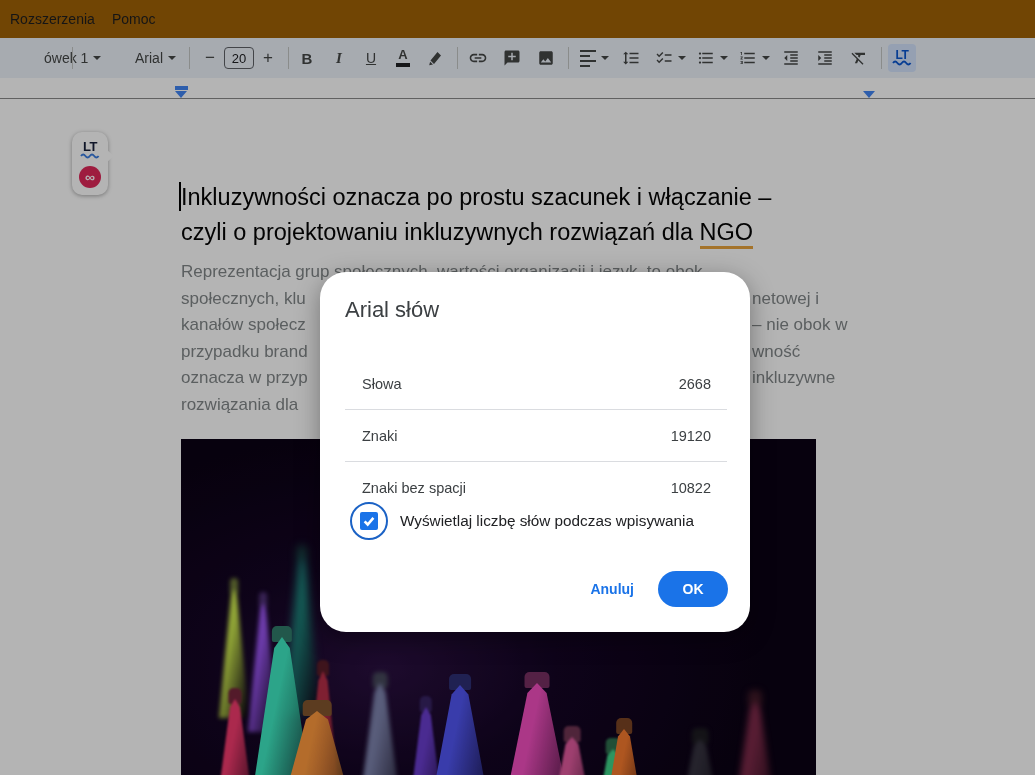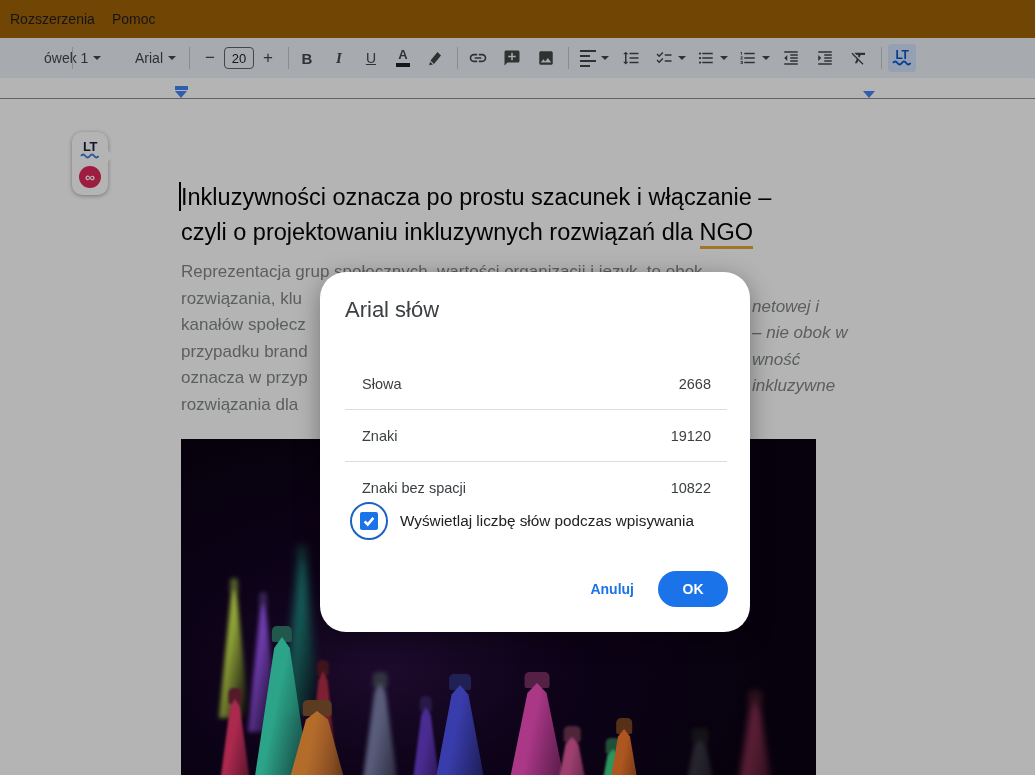--- a/index.html
+++ b/index.html
@@ -53,21 +53,21 @@
               font-size:14px; font-weight:bold; display:flex; align-items:center; justify-content:center; }
 
   .heading { position:absolute; left:181px; top:81px; width:700px; font-size:23.5px; line-height:35px;
              color:#050505; font-weight:400; }
   .cursor { position:absolute; left:-2px; top:2px; width:2px; height:29px; background:#000; }
   .ngo-underline { border-bottom:3px solid #e8a33c; padding-bottom:1px; }
 
   .body-text { position:absolute; left:181px; top:160px; width:694px; font-size:17px; line-height:26.6px;
                color:#828789; }
   .body-line { position:relative; height:26.6px; white-space:nowrap; }
-  .frag-right { position:absolute; left:571px; top:8px;font-style:italic; }
+  .frag-right { position:absolute; left:571px; top:0; }
 
   .doc-image { position:absolute; left:181px; top:340px; width:635px; height:336px; overflow:hidden;
                background:radial-gradient(ellipse 60% 70% at 32% 68%, #2a1040 0%, #140524 45%, #0b0214 100%); }
   .pen { position:absolute; }
   .pen-nub { position:absolute; left:50%; top:0; transform:translateX(-50%); width:26%; height:16px;
              border-radius:5px 5px 2px 2px; filter:brightness(.55) saturate(.8); }
   .pen-cone { position:absolute; left:0; top:11px; right:0; bottom:0;
               clip-path:polygon(50% 0, 60% 5%, 100% 100%, 0 100%, 40% 5%); }
 
   
@@ -245,21 +245,21 @@
     </div>
 
     <div class="heading">
       <span class="cursor"></span>
       <span>Inkluzywności oznacza po prostu szacunek i włączanie –</span><br>
       <span>czyli o projektowaniu inkluzywnych rozwiązań dla </span><span class="ngo-underline">NGO</span>
     </div>
 
     <div class="body-text">
       <div class="body-line"><span>Reprezentacja grup społecznych, wartości organizacji i język, to obok</span><span class="frag-right"></span></div>
-      <div class="body-line"><span>rozwiązania, klu</span><span class="frag-right">netowej i</span></div>
+      <div class="body-line"><span>społecznych, klu</span><span class="frag-right">netowej i</span></div>
       <div class="body-line"><span>kanałów społecz</span><span class="frag-right">– nie obok w</span></div>
       <div class="body-line"><span>przypadku brand</span><span class="frag-right">wność</span></div>
       <div class="body-line"><span>oznacza w przyp</span><span class="frag-right">inkluzywne</span></div>
       <div class="body-line"><span>rozwiązania dla</span><span class="frag-right"></span></div>
     </div>
 
     <div class="doc-image">
       <div class="pens">
           <div class="pen" style="left: 103px; top: 106px; width: 36px; height: 170px; filter: blur(4px);">
             <div class="pen-nub" style="background: rgb(31, 138, 128);"></div>

